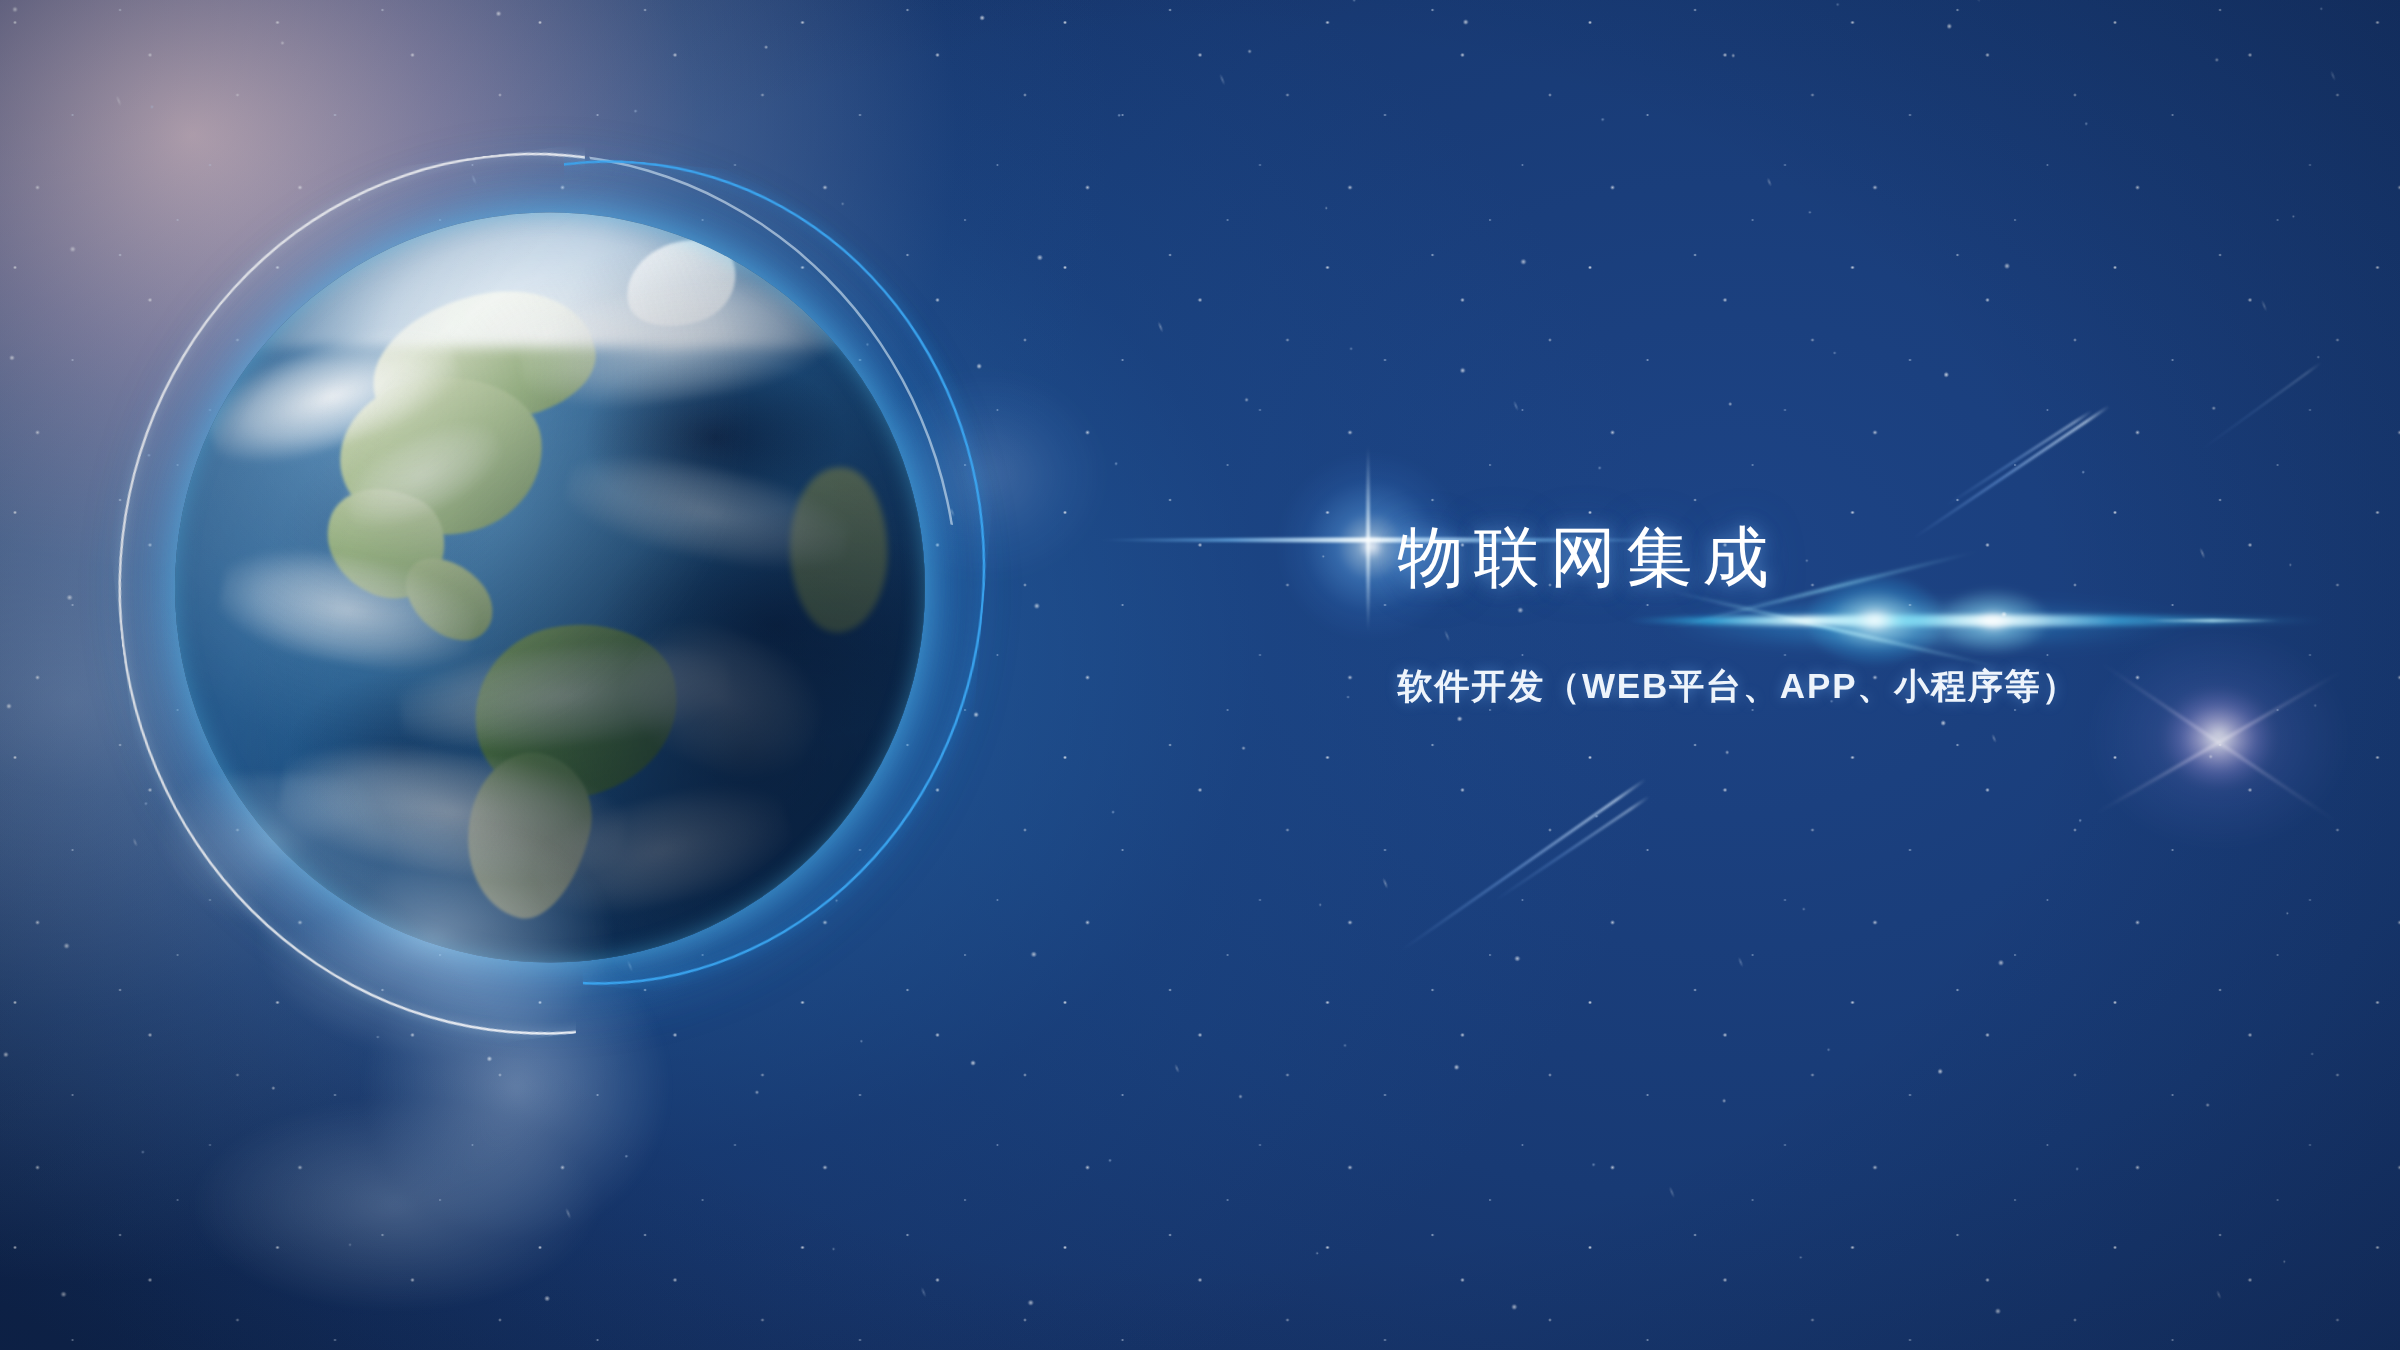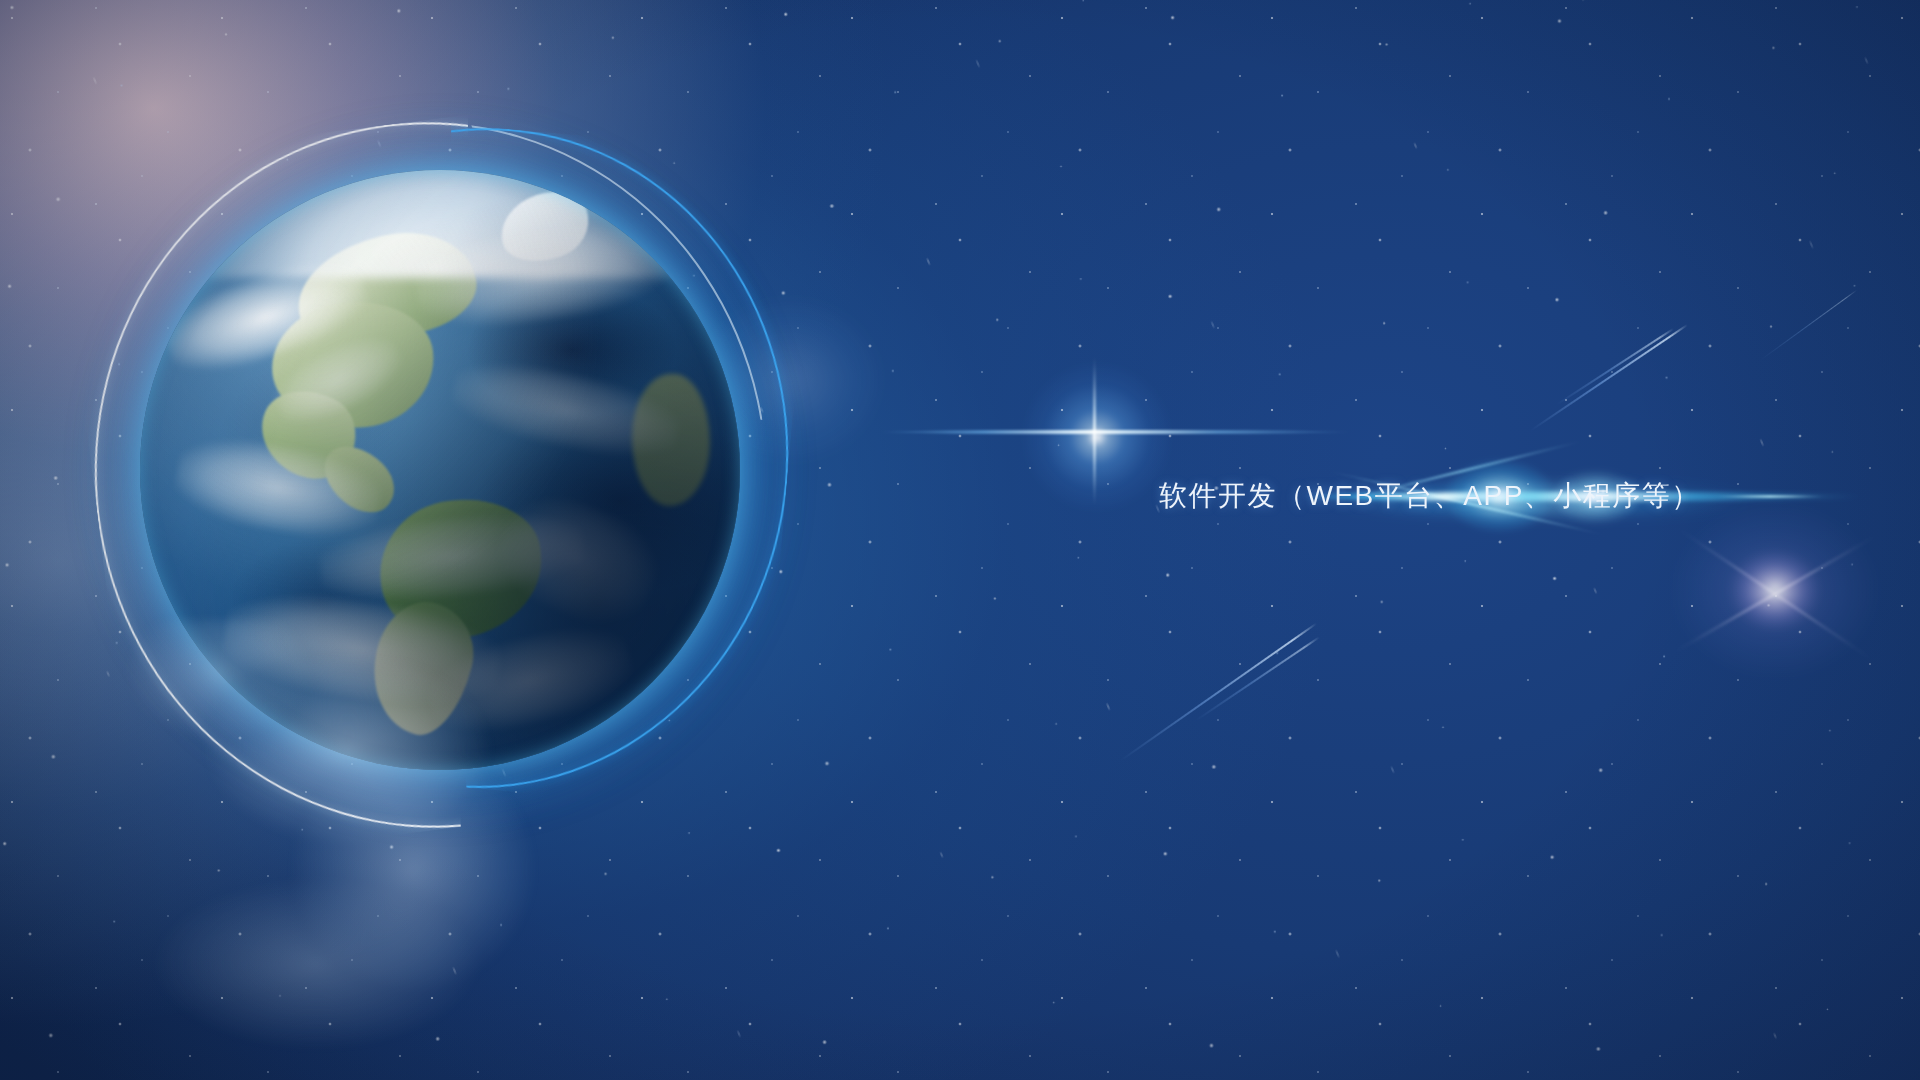--- a/index.html
+++ b/index.html
@@ -330,24 +330,23 @@
     color:#ffffff;
     font-weight:400;
     text-shadow:0 0 14px rgba(140,200,255,0.55), 0 0 34px rgba(60,140,230,0.35);
     white-space:nowrap;
   }
   .subline {
     font-size:28px;
     line-height:1.0;
     letter-spacing:1.5px;
     color:#eef4fb;
-    font-weight:400;
+    font-weight:700;
     white-space:nowrap;
     text-shadow:0 0 10px rgba(120,185,255,0.45);
-    margin-left:41px;
   }
   #sub1 { margin-top:62px; }
   #sub2 { margin-top:29px; }
 
   
   #vignette {
     position:absolute; inset:0;
     pointer-events:none;
     background:radial-gradient(ellipse 1250px 900px at 50% 48%, rgba(0,0,0,0) 55%, rgba(4,16,40,0.28) 100%);
   }
@@ -416,17 +415,18 @@
   <div class="flare-streak" id="flare2-diag2"></div>
   <div class="flare-core" id="flare2-core"></div>
   <div class="flare-core" id="flare2-core2"></div>
   <div class="flare-streak" id="flare2-tick"></div>
 
   <div class="flare-core" id="flare3"></div>
   <div class="flare-streak" id="flare3-spike-a"></div>
   <div class="flare-streak" id="flare3-spike-b"></div>
 
   <div id="copy">
+    <div id="headline">物联网集成</div>
     <div class="subline" id="sub1">软件开发（WEB平台、APP、小程序等）</div>
   </div>
 
   <div id="vignette"></div>
 </div>
 
 </body></html>

